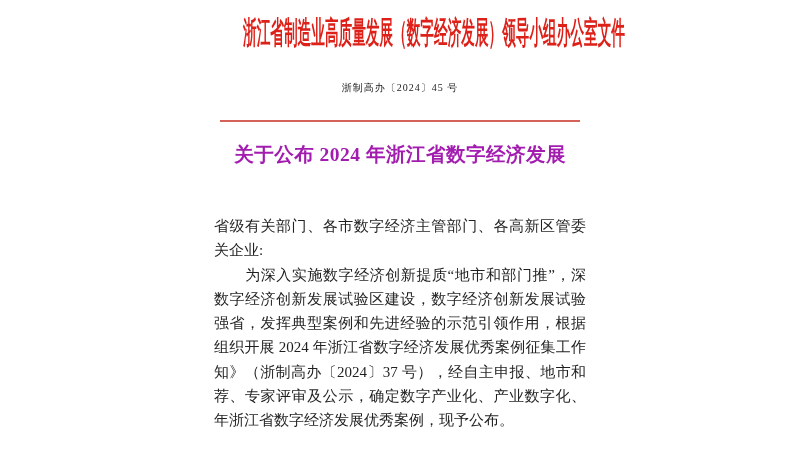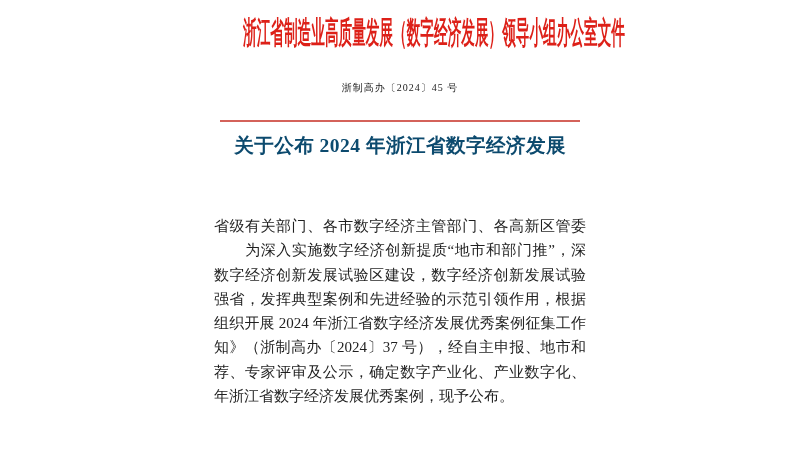--- a/index.html
+++ b/index.html
@@ -38,27 +38,27 @@
     letter-spacing: 1px;
     color: #222222;
   }
   .divider {
     position: absolute;
     top: 120px; left: 220px;
     width: 360px; height: 2px;
   }
   .title {
     position: absolute;
-    top: 132px; left: 0;
+    top: 141px; left: 0;
     width: 800px;
     text-align: center;
     font-size: 19.5px;
     font-weight: bold;
     line-height: 27px;
-    color: #0c4a6e;
+    color: #a21caf;
     letter-spacing: 0.5px;
   }
   .body-block {
     position: absolute;
     top: 214px; left: 214px;
     width: 372px;
     color: #1f1f1f;
   }
   .bline {
     height: 24.3px;
@@ -85,20 +85,21 @@
   <div class="docnum">浙制高办〔2024〕45 号</div>
 
   <div class="divider" style="background: rgb(212, 98, 90);"></div>
 
   <div class="title">
     <div>关于公布 2024 年浙江省数字经济发展</div>
   </div>
 
   <div class="body-block">
     <div class="bline">省级有关部门、各市数字经济主管部门、各高新区管委会、有</div>
+    <div class="bline end">关企业:</div>
     <div class="bline">　　为深入实施数字经济创新提质“地市和部门推”，深化国家</div>
     <div class="bline">数字经济创新发展试验区建设，数字经济创新发展试验区建设</div>
     <div class="bline">强省，发挥典型案例和先进经验的示范引领作用，根据《关于</div>
     <div class="bline">组织开展 2024 年浙江省数字经济发展优秀案例征集工作的通</div>
     <div class="bline">知》（浙制高办〔2024〕37 号），经自主申报、地市和部门推</div>
     <div class="bline">荐、专家评审及公示，确定数字产业化、产业数字化、数据价</div>
     <div class="bline end">年浙江省数字经济发展优秀案例，现予公布。</div>
   </div>
 
 </div>

